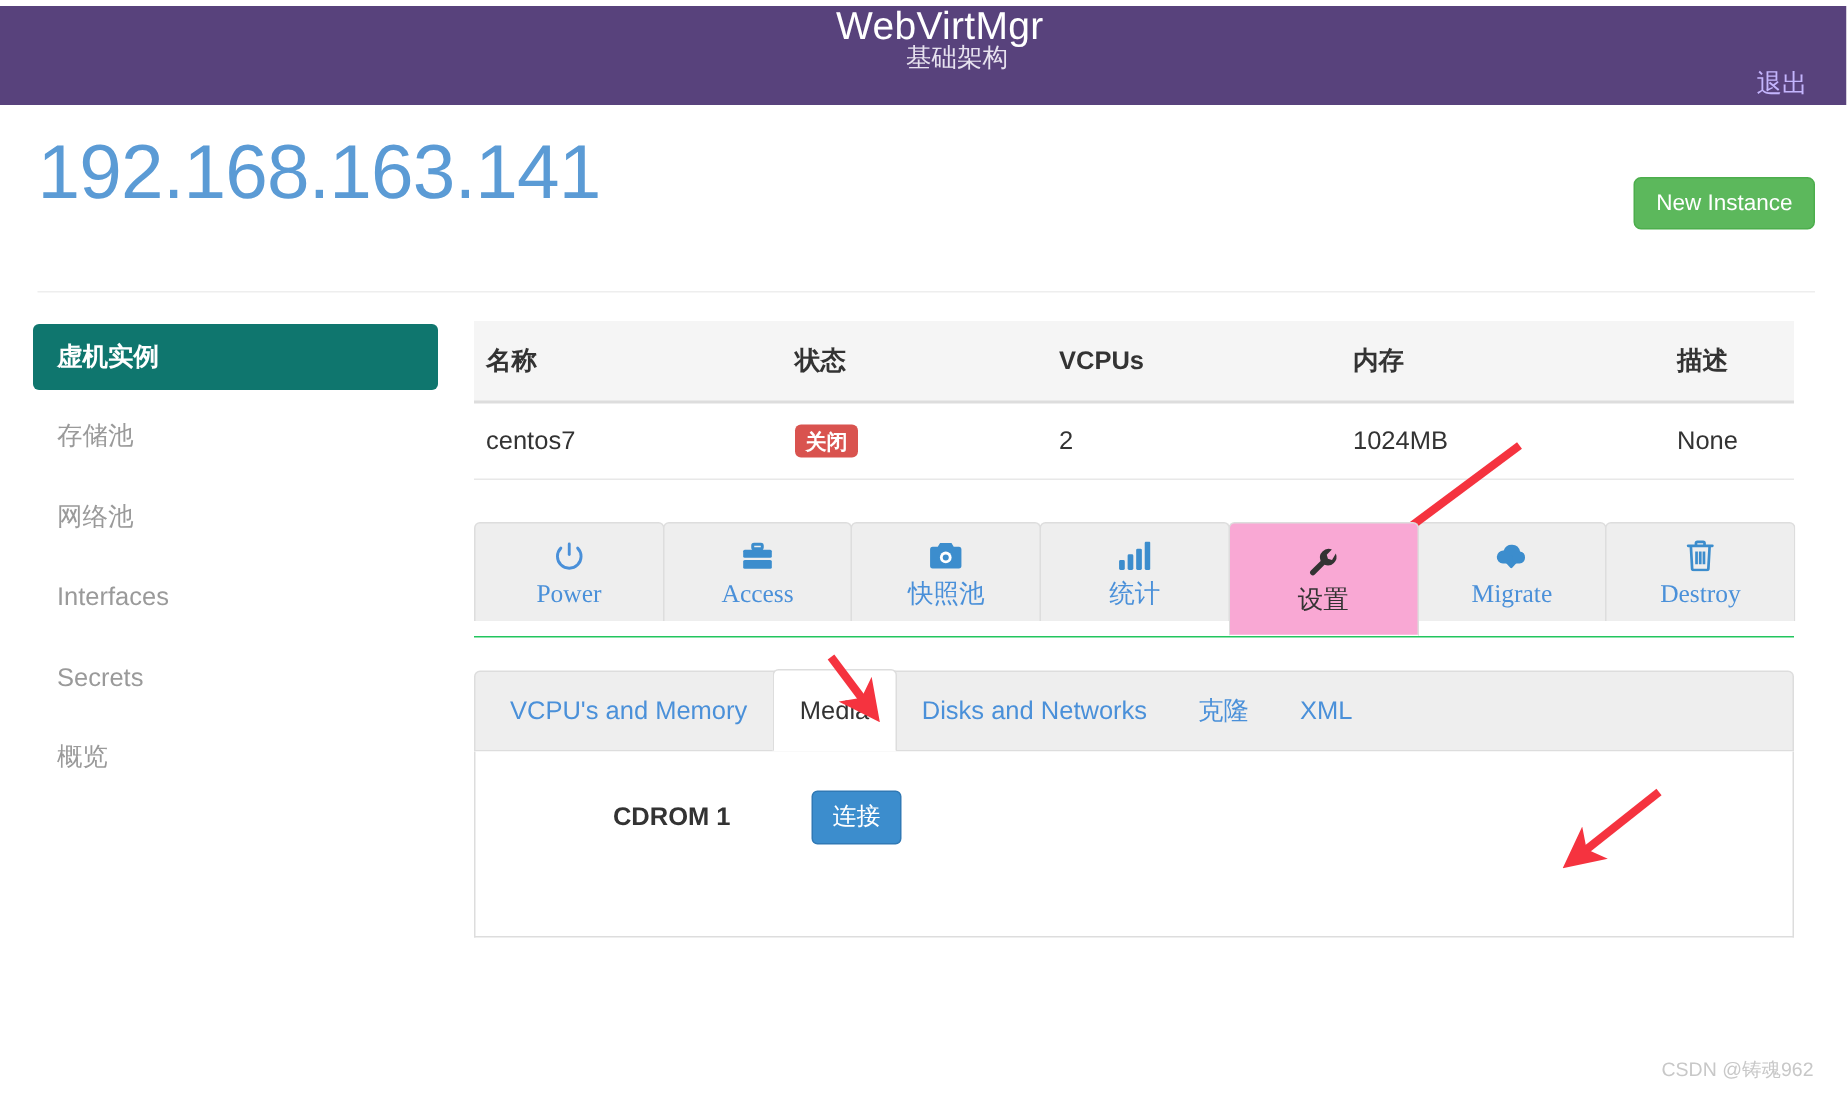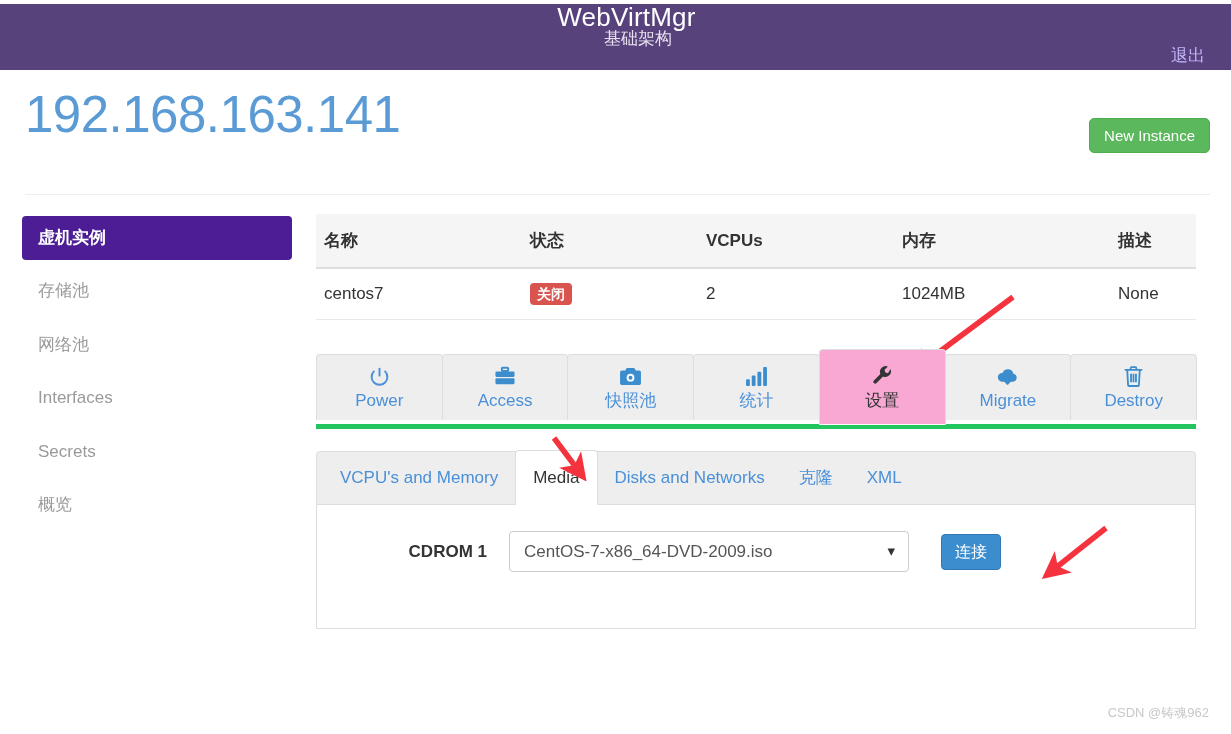--- a/index.html
+++ b/index.html
@@ -55,21 +55,21 @@
   .sidebar {
     position: absolute; left: 22px; top: 216px; width: 270px;
   }
   .side-item {
     display:block; box-sizing: border-box;
     padding: 12px 16px; font-size: 17px; color: #9a9a9a;
     text-decoration:none; border-radius: 4px;
     line-height: 1.2;
   }
   .side-item.active {
-    background: #4c1d95; color: #ffffff; font-weight: bold;
+    background: #0f766e; color: #ffffff; font-weight: bold;
   }
   .side-item.spaced { margin-top: 9px; }
 
   
   .main { position: absolute; left: 316px; top: 214px; width: 880px; }
 
   
   table.vmtable { width: 100%; border-collapse: collapse; }
   table.vmtable th {
     background: #f5f5f5; text-align: left;
@@ -86,22 +86,22 @@
   th.c-vcpu, td.c-vcpu { width: 180px; }
   th.c-mem, td.c-mem { width: 200px; }
   .badge-off {
     display:inline-block; background:#d9534f; color:#fff;
     font-size: 14px; font-weight: bold; border-radius: 4px;
     padding: 4px 7px; line-height: 1;
   }
 
   
   .icon-tabs {
-    margin-top: 28px; display: flex; align-items: center;
-    border-bottom: 5px solid #22c55e; height: 76px;
+    margin-top: 28px; display: flex; align-items: flex-start;
+    border-bottom: 1px solid #22c55e; height: 76px; font-family: Liberation Serif, serif;
   }
   .icon-tab {
     flex: 1 1 0; box-sizing: border-box;
     background: #eeeeee; border: 1px solid #dddddd;
     border-bottom: none;
     height: 66px; margin-bottom: -1px;
     display:flex; flex-direction: column; align-items: center; justify-content: center;
     color: #4a90d9; text-decoration: none; cursor: pointer;
     border-radius: 4px 4px 0 0;
     margin-right: -1px;
@@ -315,26 +315,20 @@
       <a class="sub-tab" href="#">VCPU's and Memory</a>
       <a class="sub-tab active" href="#">Media</a>
       <a class="sub-tab" href="#">Disks and Networks</a>
       <a class="sub-tab" href="#">克隆</a>
       <a class="sub-tab" href="#">XML</a>
     </div>
 
     <div class="media-panel">
       <div class="cdrom-row">
         <div class="cdrom-label">CDROM 1</div>
-        <span class="select-wrap">
-          <select class="iso-select">
-            <option>CentOS-7-x86_64-DVD-2009.iso</option>
-          </select>
-          <span class="select-caret">▾</span>
-        </span>
         <button class="btn-connect">连接</button>
       </div>
     </div>
 
   </div>
 
   <svg class="arrows" viewBox="0 0 1231 734" xmlns="http://www.w3.org/2000/svg">
     <defs>
       <marker id="ah" markerWidth="5" markerHeight="5" refX="2.4" refY="2.5" orient="auto" markerUnits="strokeWidth">
         <path d="M0,0 L5,2.5 L0,5 L1.3,2.5 Z" fill="#f5333f"></path>

